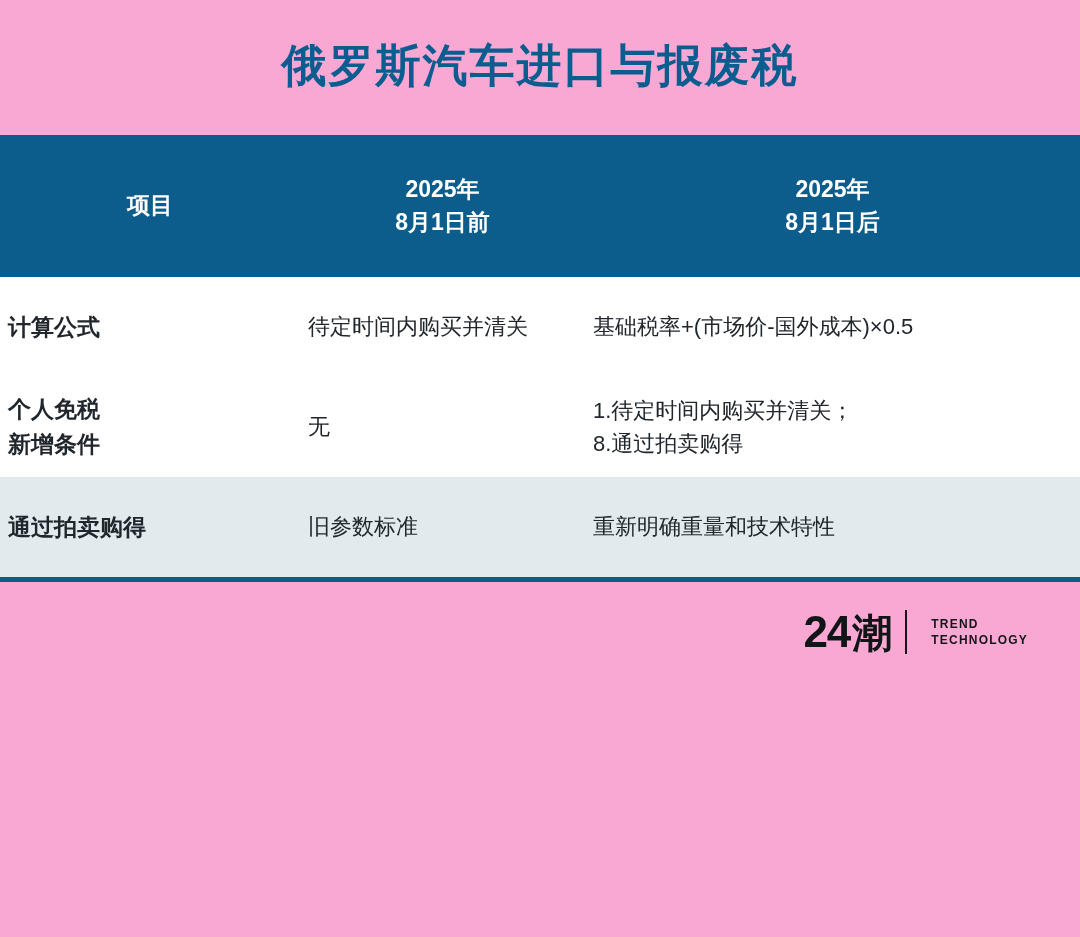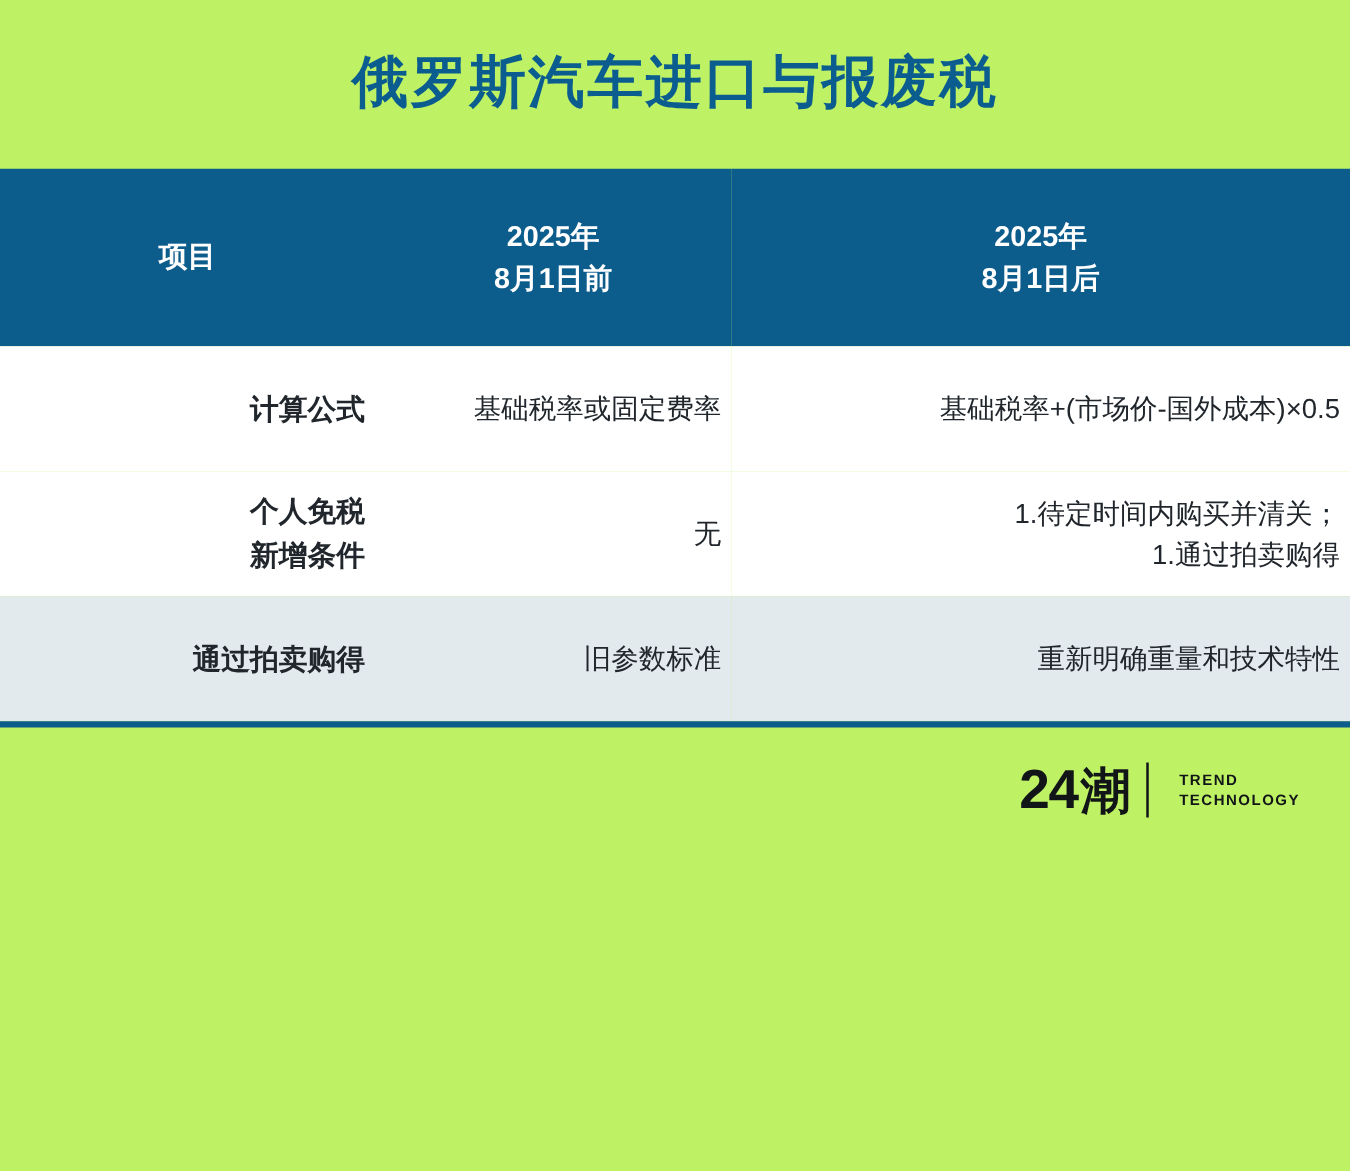--- a/index.html
+++ b/index.html
@@ -6,21 +6,21 @@
   html, body {
     width: 1080px;
     height: 937px;
     background: #ffffff;
     font-family: "Liberation Sans", sans-serif;
   }
   .page {
     position: relative;
     width: 1080px;
     height: 937px;
-    background: #bef264;
+    background: #f9a8d4;
     overflow: hidden;
   }
 
   
   .title-block {
     padding-top: 34px;
     text-align: center;
   }
   .title-line {
     color: #0b5d8f;
@@ -50,21 +50,21 @@
     font-size: 23px;
     font-weight: bold;
     height: 142px;
     vertical-align: middle;
     text-align: center;
     line-height: 1.45;
   }
   thead th.item-head { font-size: 23px; }
 
   tbody td {
-    text-align: right;
+    text-align: left;
     vertical-align: middle;
     color: #20262b;
     font-size: 22px;
     line-height: 1.5;
     padding: 10px 8px;
   }
   tbody tr { height: 100px; }
   tbody td.label {
     font-weight: bold;
     font-size: 23px;
@@ -83,21 +83,21 @@
     background: #0d5d8c;
   }
 
   
   .footer {
     position: relative;
     height: 105px;
   }
   .logo {
     position: absolute;
-    right: 40px;
+    right: 52px;
     top: 28px;
     display: flex;
     gap: 10px;
   }
   .logo-mark {
     display: flex;
     align-items: baseline;
     color: #111517;
     font-size: 44px;
     font-weight: bold;
@@ -159,37 +159,37 @@
               <span>2025年</span>
               <span>8月1日后</span>
             </span>
           </th>
         </tr>
       </thead>
       <tbody>
 
         <tr class="odd">
           <td class="label">计算公式</td>
-          <td>基础税率或固定费率</td>
+          <td>待定时间内购买并清关</td>
           <td class="wide">基础税率+(市场价-国外成本)×0.5</td>
         </tr>
 
 
         <tr class="odd">
           <td class="label">
             <span class="cell-lines">
               <span>个人免税</span>
               <span>新增条件</span>
             </span>
           </td>
           <td>无</td>
           <td class="wide">
             <span class="cell-lines">
               <span>1.待定时间内购买并清关；</span>
-              <span>1.通过拍卖购得</span>
+              <span>8.通过拍卖购得</span>
             </span>
           </td>
         </tr>
 
         <tr class="even">
           <td class="label">通过拍卖购得</td>
           <td>旧参数标准</td>
           <td class="wide">重新明确重量和技术特性</td>
         </tr>
 

